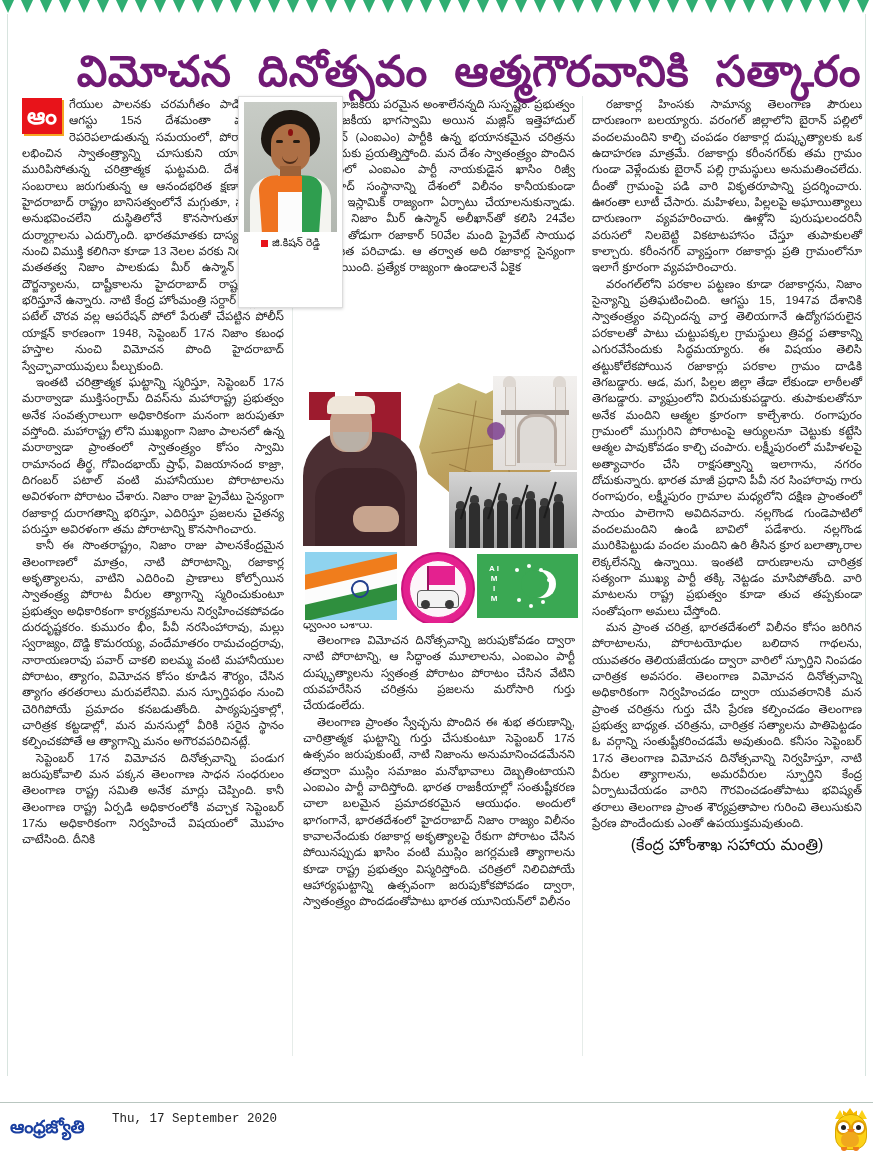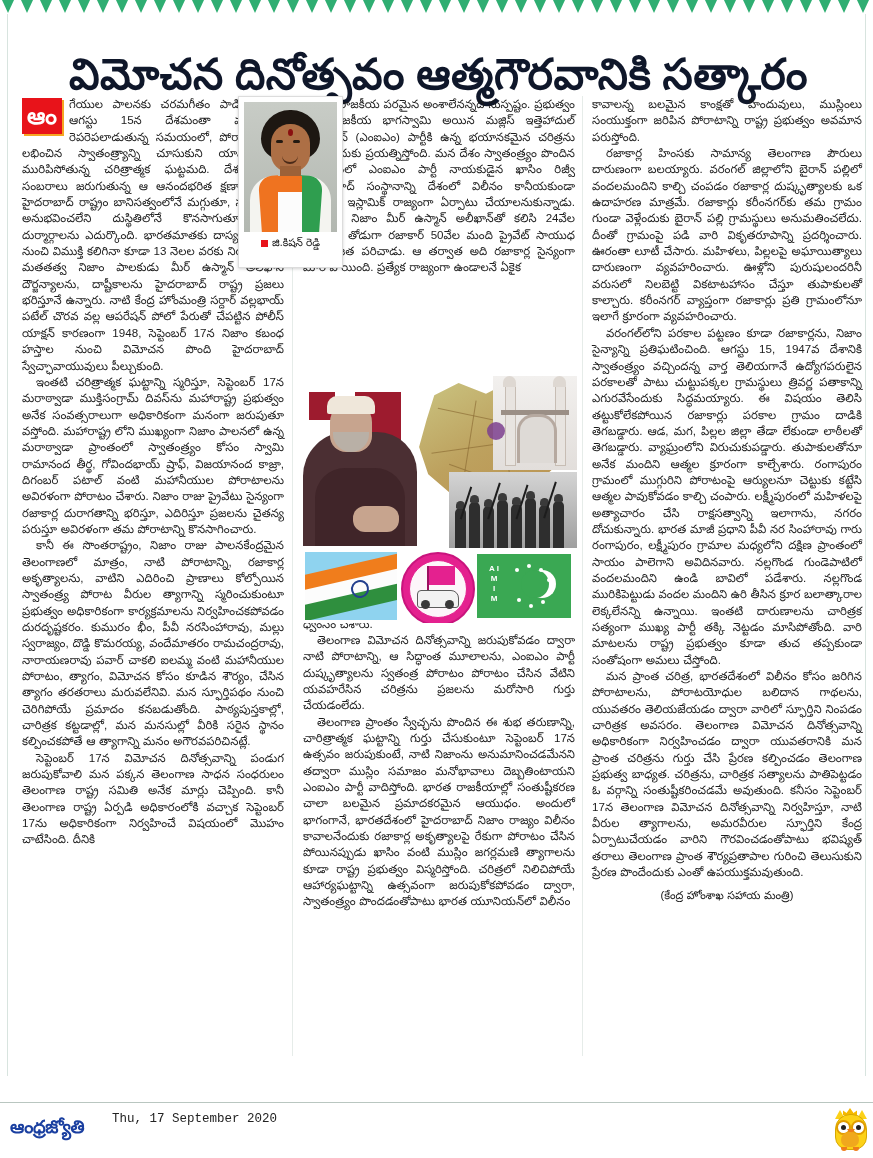--- a/index.html
+++ b/index.html
@@ -68,28 +68,28 @@
   }
   .edge-rule.left  { left: 7px; }
   .edge-rule.right { left: 865px; }
 
   
   .headline {
     position: absolute;
     left: 16px;
     top: 18px;
     width: 845px;
-    font-family: Liberation Serif, serif;
+    font-family: Liberation Mono, monospace;
     font-size: 43px;
     line-height: 56px;
     font-weight: bold;
-    color: #0f172a;
+    color: #701a75;
     letter-spacing: 0.5px;
     white-space: nowrap;
-    text-align: center;
+    text-align: right;
   }
 
   
   .col {
     position: absolute;
     top: 96px;
     font-size: 11.6px;
     line-height: 16.35px;
     color: #1b1b1b;
     text-align: justify;
@@ -131,21 +131,21 @@
     box-shadow: 2px 2px 0 #f5a623;
     shape-outside: margin-box;
   }
 
   
   .photo-card {
     position: absolute;
     left: 238px;
     top: 96px;
     width: 105px;
-    height: 172px;
+    height: 212px;
     background: #ffffff;
     border: 1px solid #dcdcdc;
     box-shadow: 0 1px 3px rgba(0,0,0,.18);
     padding: 5px;
     box-sizing: border-box;
     z-index: 5;
   }
   .photo-frame {
     width: 93px;
     height: 130px;
@@ -266,34 +266,34 @@
             border-radius:50%; background:#e4218f; border:2px solid #c9147d; overflow:hidden; }
   .cl-trs-in { position:absolute; left:6px; top:6px; width:56px; height:56px;
                border-radius:50%; background:#fdf6fa; border:1px solid #e4218f; }
   .cl-trs-flag{ position:absolute; left:26px; top:12px; width:26px; height:19px; background:#e4218f; }
   .cl-trs-pole{ position:absolute; left:24px; top:12px; width:2px; height:30px; background:#9c0f61; }
   .cl-trs-car { position:absolute; left:14px; top:36px; width:40px; height:16px;
                 background:#f2f2f2; border:1px solid #5b5b5b; border-radius:4px 8px 3px 3px; }
   .cl-trs-w   { position:absolute; top:46px; width:9px; height:9px; border-radius:50%;
                 background:#3a3a3a; }
 
-  .cl-aimim { position:absolute; left:180px; top:4px; width:94px; height:64px; background:#3aa853; }
+  .cl-aimim { position:absolute; left:180px; top:4px; width:94px; height:64px; background:#3aa853;padding-left:48px; }
   .cl-ai-moon{ position:absolute; left:44px; top:16px; width:28px; height:28px;
                border-radius:50%; box-shadow: 7px 0 0 0 #ffffff; background:#3aa853; }
   .cl-ai-txt { position:absolute; left:12px; top:10px; width:10px; color:#ffffff;
                font-size:8px; font-weight:bold; line-height:10px; text-align:center;
                letter-spacing:0px; }
   .cl-ai-dots{ position:absolute; left:36px; top:10px; width:46px; height:44px; }
   .cl-ai-dots i { position:absolute; width:4px; height:4px; background:#fff; border-radius:50%; }
 
   
   .signature {
     margin-top: 6px;
     text-align: center;
-    font-size: 11px;
+    font-size: 16px;
     color: #111;
   }
 
   
   .footer-rule {
     position: absolute;
     left: 0; top: 1102px;
     width: 873px; height: 1px;
     background: #b9c6c0;
   }
@@ -528,21 +528,20 @@
           <i style="left:36px;top:26px"></i>
             <i style="left:28px;top:36px"></i>
           <i style="left:16px;top:40px"></i>
             <i style="left:4px;top:34px"></i>
         </div>
       </div>
     </div>
   </div>
 
   <div class="col" id="col3">
-    <p class="noindent">కావాలన్న బలమైన కాంక్షతో హిందువులు, ముస్లింలు సంయుక్తంగా జరిపిన పోరాటాన్ని రాష్ట్ర ప్రభుత్వం అవమాన పరుస్తోంది.</p>
     <p>రజాకార్ల హింసకు సామాన్య తెలంగాణ పౌరులు దారుణంగా బలయ్యారు. వరంగల్ జిల్లాలోని బైరాన్ పల్లిలో వందలమందిని కాల్చి చంపడం రజాకార్ల దుష్కృత్యాలకు ఒక ఉదాహరణ మాత్రమే. రజాకార్లు కరీంనగర్‌కు తమ గ్రామం గుండా వెళ్లేందుకు బైరాన్ పల్లి గ్రామస్థులు అనుమతించలేదు. దీంతో గ్రామంపై పడి వారి వికృతరూపాన్ని ప్రదర్శించారు. ఊరంతా లూటీ చేసారు. మహిళలు, పిల్లలపై అఘాయిత్యాలు దారుణంగా వ్యవహరించారు. ఊళ్లోని పురుషులందరినీ వరుసలో నిలబెట్టి వికటాటహాసం చేస్తూ తుపాకులతో కాల్చారు. కరీంనగర్ వ్యాప్తంగా రజాకార్లు ప్రతి గ్రామంలోనూ ఇలాగే క్రూరంగా వ్యవహరించారు.</p>
     <p>వరంగల్‌లోని పరకాల పట్టణం కూడా రజాకార్లను, నిజాం సైన్యాన్ని ప్రతిఘటించింది. ఆగస్టు 15, 1947వ దేశానికి స్వాతంత్ర్యం వచ్చిందన్న వార్త తెలియగానే ఉద్యోగపరులైన పరకాలతో పాటు చుట్టుపక్కల గ్రామస్థులు త్రివర్ణ పతాకాన్ని ఎగురవేసేందుకు సిద్ధమయ్యారు. ఈ విషయం తెలిసి తట్టుకోలేకపోయిన రజాకార్లు పరకాల గ్రామం దాడికి తెగబడ్డారు. ఆడ, మగ, పిల్లల జిల్లా తేడా లేకుండా లాఠీలతో తెగబడ్డారు. వ్యాఘ్రంలోని విరుచుకుపడ్డారు. తుపాకులతోనూ అనేక మందిని ఆత్మల క్రూరంగా కాల్చేశారు. రంగాపురం గ్రామంలో ముగ్గురిని పోరాటంపై ఆర్యులనూ చెట్టుకు కట్టేసి ఆత్మల పావుకోవడం కాల్చి చంపారు. లక్ష్మీపురంలో మహిళలపై అత్యాచారం చేసి రాక్షసత్వాన్ని ఇలాగాను, నగరం దోచుకున్నారు. భారత మాజీ ప్రధాని పీవీ నర సింహారావు గారు రంగాపురం, లక్ష్మీపురం గ్రామాల మధ్యలోని దక్షిణ ప్రాంతంలో సాయం పాలెగాని అవిదినవారు. నల్లగొండ గుండెపాటిలో వందలమందిని ఉండి బావిలో పడేశారు. నల్లగొండ మురికిపెట్టుడు వందల మందిని ఉరి తీసిన క్రూర బలాత్కారాల లెక్కలేనన్ని ఉన్నాయి. ఇంతటి దారుణాలను చారిత్రక సత్యంగా ముఖ్య పార్టీ తక్కి నెట్టడం మాసిపోతోంది. వారి మాటలను రాష్ట్ర ప్రభుత్వం కూడా తుచ తప్పకుండా సంతోషంగా అమలు చేస్తోంది.</p>
     <p>మన ప్రాంత చరిత్ర, భారతదేశంలో విలీనం కోసం జరిగిన పోరాటాలను, పోరాటయోధుల బలిదాన గాథలను, యువతరం తెలియజేయడం ద్వారా వారిలో స్ఫూర్తిని నింపడం చారిత్రక అవసరం. తెలంగాణ విమోచన దినోత్సవాన్ని అధికారికంగా నిర్వహించడం ద్వారా యువతరానికి మన ప్రాంత చరిత్రను గుర్తు చేసి ప్రేరణ కల్పించడం తెలంగాణ ప్రభుత్వ బాధ్యత. చరిత్రను, చారిత్రక సత్యాలను పాతిపెట్టడం ఓ వర్గాన్ని సంతుష్టీకరించడమే అవుతుంది. కనీసం సెప్టెంబర్ 17న తెలంగాణ విమోచన దినోత్సవాన్ని నిర్వహిస్తూ, నాటి వీరుల త్యాగాలను, అమరవీరుల స్ఫూర్తిని కేంద్ర ఏర్పాటుచేయడం వారిని గౌరవించడంతోపాటు భవిష్యత్ తరాలు తెలంగాణ ప్రాంత శౌర్యప్రతాపాల గురించి తెలుసుకుని ప్రేరణ పొందేందుకు ఎంతో ఉపయుక్తమవుతుంది.</p>
     <div class="signature">(కేంద్ర హోంశాఖ సహాయ మంత్రి)</div>
   </div>
 
   <div class="footer-rule"></div>
   <div class="footer">
     <div class="foot-logo">ఆంధ్రజ్యోతి</div>
     <div class="foot-meta">

